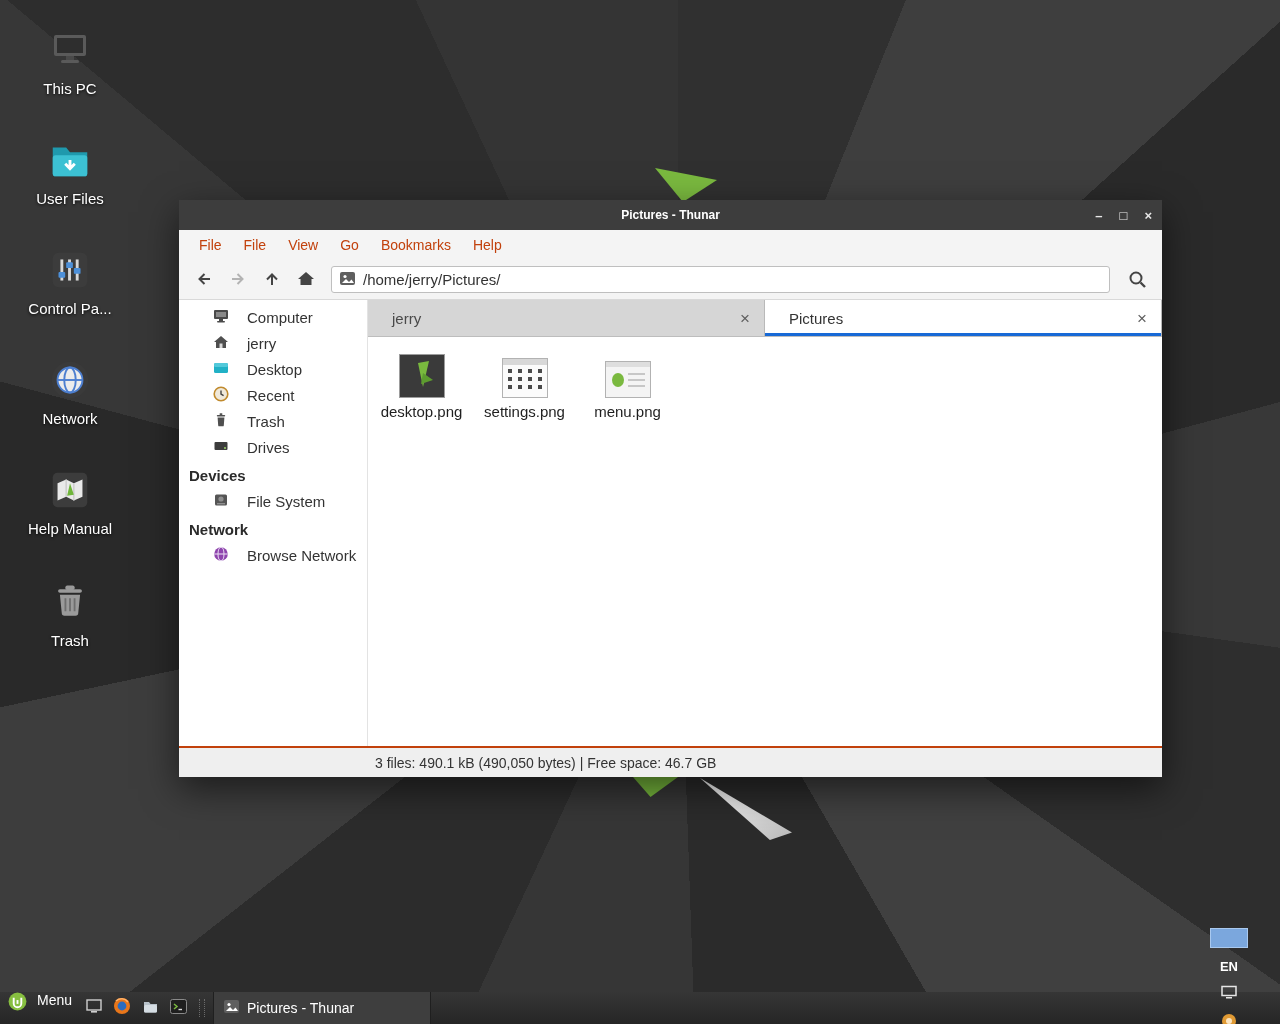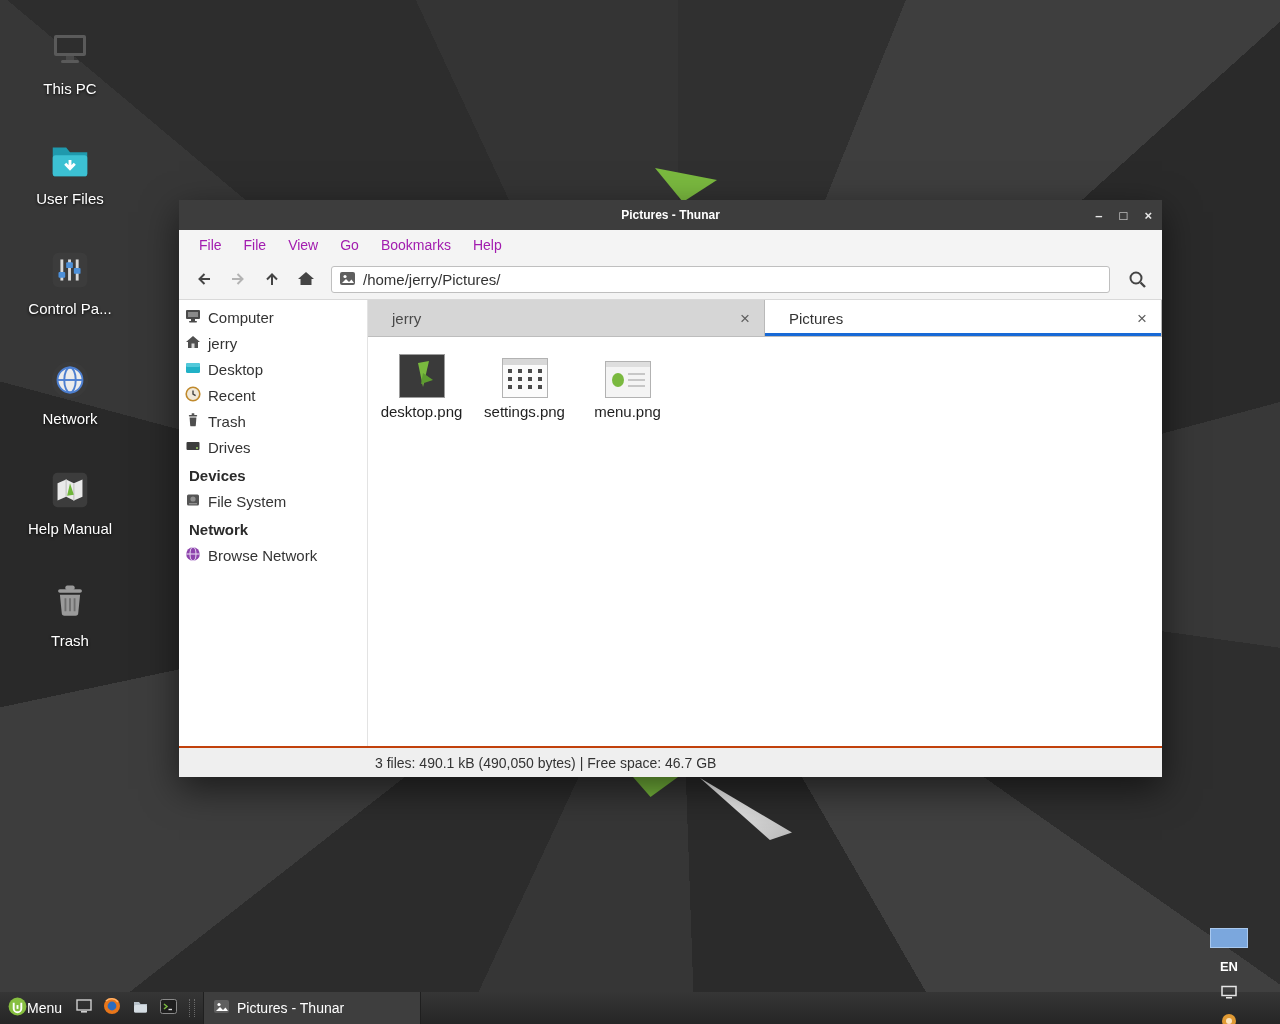--- a/index.html
+++ b/index.html
@@ -24,47 +24,47 @@
   .dicon .glyph{height:52px;display:flex;align-items:center;justify-content:center;}
   .dicon .dlabel{display:block;margin-top:4px;text-shadow:0 1px 3px rgba(0,0,0,.9);}
   
   .win{position:absolute;left:179px;top:200px;width:983px;height:577px;display:flex;
     flex-direction:column;box-shadow:0 12px 34px rgba(0,0,0,.55);background:#fff;}
   .titlebar{height:30px;background:#3d3d3d;color:#fff;display:flex;align-items:center;
     justify-content:center;position:relative;font-size:12px;font-weight:bold;flex:none;}
   .win-controls{position:absolute;right:10px;top:0;height:100%;display:flex;align-items:center;gap:17px;}
   .win-controls .wbtn{color:#e8e8e8;font-size:13px;line-height:1;}
   .menubar{height:29px;background:#f4f4f4;display:flex;align-items:center;padding-left:9px;
-    font-size:14px;color:#a21caf;flex:none;}
+    font-size:14px;color:#c2410c;flex:none;}
   .menubar .mitem{padding:0 11px;}
   .toolbar{height:40px;background:#f4f4f4;border-bottom:1px solid #d9d9d9;display:flex;
     align-items:center;padding:0 8px;flex:none;}
   .tool-btn{width:34px;height:30px;display:flex;align-items:center;justify-content:center;flex:none;}
   .pathbar{flex:1;height:25px;margin:0 10px 0 8px;background:#fff;border:1px solid #bfbfbf;
     border-radius:3px;display:flex;align-items:center;padding:0 8px;gap:8px;font-size:15px;color:#333;}
   .win-body{flex:1;display:flex;min-height:0;}
   .sidebar{width:188px;flex:none;border-right:1px solid #e3e3e3;background:#fff;
     padding-top:4px;font-size:15px;overflow:hidden;}
   .side-header{font-weight:bold;color:#2b2b2b;padding:7px 10px 4px;}
-  .side-item{display:flex;align-items:center;gap:7px;height:26px;padding-left:6px;color:#333;}
+  .side-item{display:flex;align-items:center;gap:18px;height:26px;padding-left:34px;color:#333;}
   .main-col{flex:1;display:flex;flex-direction:column;min-width:0;}
   .tabbar{height:36px;display:flex;background:#c9c9c9;border-bottom:1px solid #bdbdbd;flex:none;}
   .tab{flex:1;display:flex;align-items:center;padding:0 12px 0 24px;font-size:15px;
     color:#4a4a4a;background:#d6d6d6;border-right:1px solid #b9b9b9;}
   .tab.active{background:#fff;color:#333;box-shadow:inset 0 -3px 0 #1769d6;}
   .tab .tclose{margin-left:auto;color:#5f5f5f;font-size:17px;line-height:1;padding:0 2px;}
   .files{flex:1;background:#fff;padding:11px 0 0 2px;display:flex;align-items:flex-start;}
   .file{width:103px;text-align:center;font-size:15px;color:#1f1f1f;}
   .thumb{height:50px;display:flex;align-items:flex-end;justify-content:center;margin-bottom:5px;}
   .statusbar{height:29px;background:#efefef;border-top:2px solid #c2410c;display:flex;
     align-items:center;padding-left:196px;font-size:14px;color:#333;flex:none;}
   
   .taskbar{position:absolute;left:0;bottom:0;width:1280px;height:32px;
     background:linear-gradient(#363636,#262626);display:flex;align-items:center;color:#fff;z-index:5;}
-  .tb-menu{display:flex;align-items:center;gap:0;padding:0 10px 0 8px;font-size:14px;height:100%;}
+  .tb-menu{display:flex;align-items:flex-start;gap:10px;padding:0 10px 0 8px;font-size:14px;height:100%;}
   .tb-icons{display:flex;align-items:center;gap:11px;padding:0 4px;}
   .tb-sep{width:4px;height:18px;border-left:1px dotted #6a6a6a;border-right:1px dotted #6a6a6a;margin:0 8px;}
   .tb-task{display:flex;align-items:center;gap:8px;width:196px;height:32px;background:#3e3e3e;
     padding:0 10px;font-size:14px;border-left:1px solid #1f1f1f;border-right:1px solid #1f1f1f;}
   .tb-right{margin-left:auto;display:flex;align-items:center;gap:11px;padding-right:16px;font-size:14px;flex-direction:column;}
   .pager{width:38px;height:20px;background:#7ba7dd;border:1px solid #a9c9ef;box-sizing:border-box;}
   .lang{font-weight:bold;font-size:13px;}
 </style>
 </head>
 <body>

